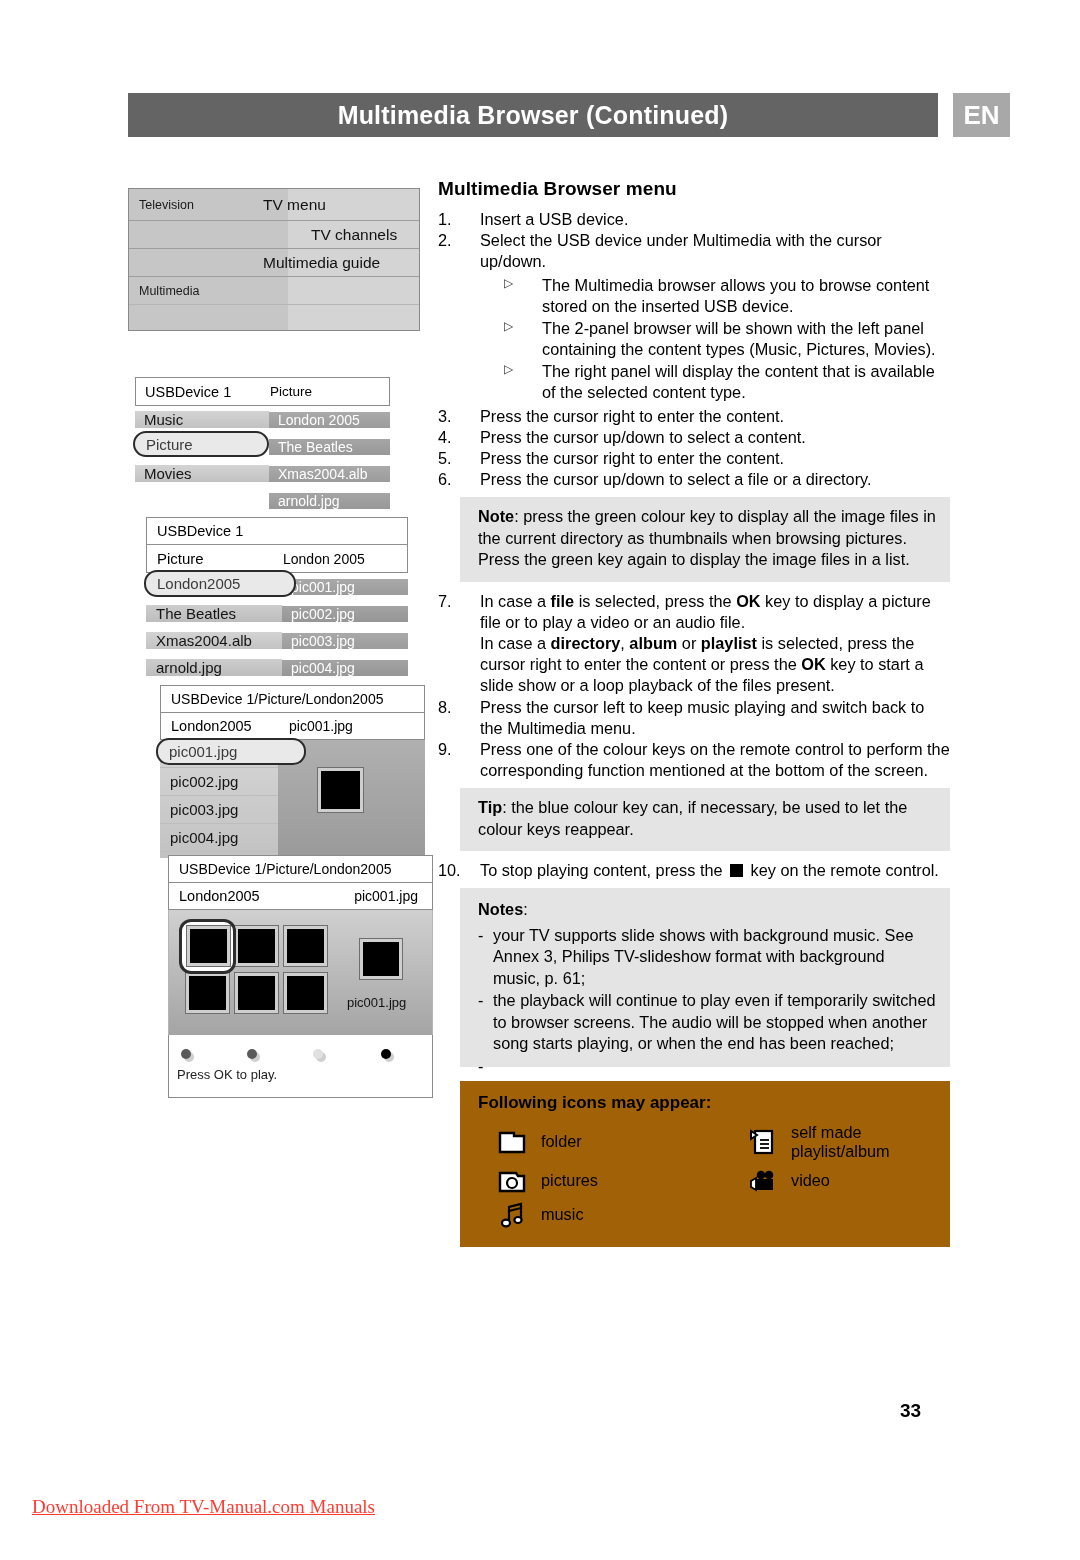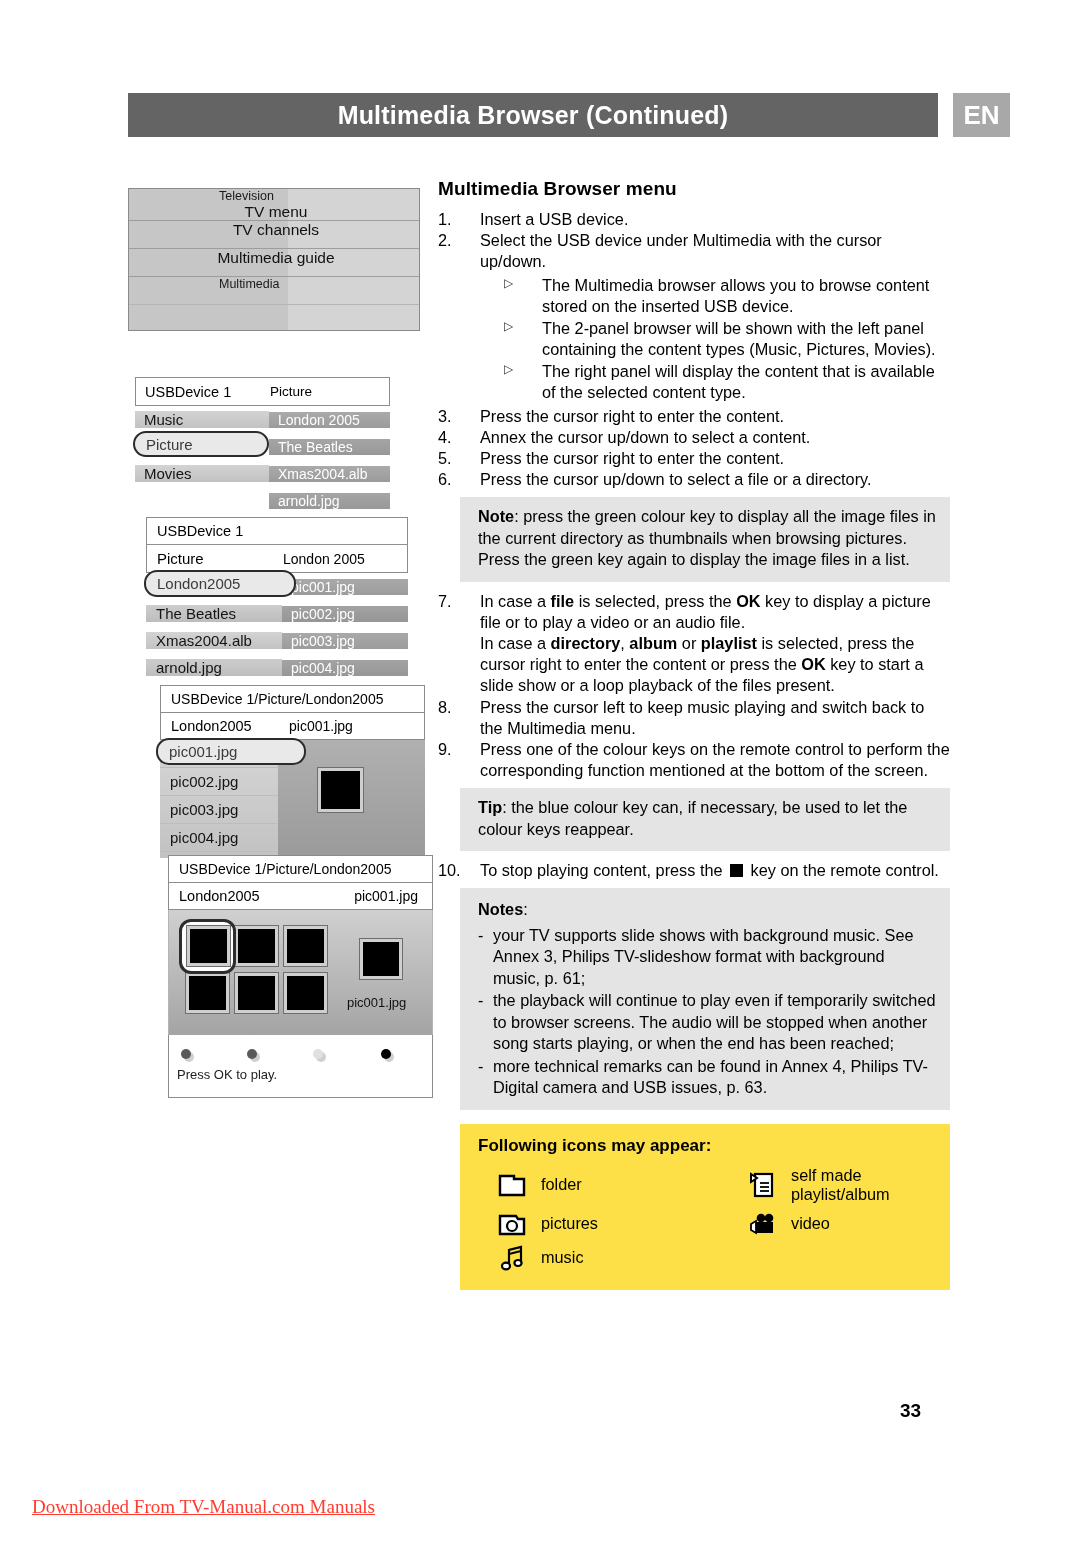--- a/index.html
+++ b/index.html
@@ -33,21 +33,21 @@
   .tvpanel{position:absolute;box-sizing:border-box;}
 
   .row{display:flex;align-items:center;box-sizing:border-box;}
 
   
   #panel-tvmenu{left:128px;top:188px;width:292px;height:143px;
     background:linear-gradient(to right,#c6c6c6 0%,#c6c6c6 55%,#d4d4d4 55%,#d4d4d4 100%);
     border:1px solid #8a8a8a;}
   #panel-tvmenu .lcol{width:120px;padding-left:10px;font-size:12.5px;color:#1a1a1a;}
   #panel-tvmenu .rcol{flex:1;font-size:15.5px;color:#111;padding-left:4px;}
-  #panel-tvmenu .mrow{height:27px;border-bottom:1px solid #9d9d9d;flex-direction:column;}
+  #panel-tvmenu .mrow{height:27px;border-bottom:1px solid #9d9d9d;}
   #panel-tvmenu .mrow.noline{border-bottom:1px solid #b6b6b6;}
 
   
   #panel-usb1{left:135px;top:377px;width:255px;height:132px;}
   #panel-usb1 .hdr{height:27px;background:#fff;border:1px solid #8b8b8b;display:flex;align-items:center;}
   #panel-usb1 .hdr .a{width:125px;padding-left:9px;font-size:14.5px;}
   #panel-usb1 .hdr .b{font-size:13.5px;}
   #panel-usb1 .bodyrow{height:27px;display:flex;align-items:center;}
   #panel-usb1 .left{width:125px;padding-left:9px;font-size:15px;color:#141414;
     background:linear-gradient(to bottom,#d3d3d3,#c2c2c2);}
@@ -121,21 +121,21 @@
   ol.steps > li .num{position:absolute;left:0;top:0;width:32px;text-align:left;}
   ul.subs{list-style:none;margin:2px 0 2px 0;padding:0 0 0 24px;}
   ul.subs > li{position:relative;padding-left:38px;margin-bottom:1px;}
   ul.subs > li .tri{position:absolute;left:0;top:1px;font-size:12px;color:#333;}
   .callout{background:#e4e4e4;padding:9px 14px 11px 18px;margin:7px 0 9px 22px;
     font-size:16.3px;line-height:1.32;}
   .callout b{font-weight:bold;margin-top:36px;}
   .stopkey{display:inline-block;width:13px;height:13px;background:#000;vertical-align:-1px;margin:0 3px;}
 
   
-  .iconbox{background:#fde047;padding:12px 8px 18px 18px;margin:14px 0 0 22px;}
+  .iconbox{background:#a16207;padding:12px 8px 18px 18px;margin:14px 0 0 22px;}
   .iconbox h3{font-size:17px;font-weight:bold;margin:0 0 10px 0;}
   .icon-grid{display:grid;grid-template-columns:250px 1fr;row-gap:6px;}
   .icon-item{display:flex;align-items:center;gap:13px;padding-left:20px;}
   .icon-item .lbl{font-size:16.3px;}
   .icon-svg{width:30px;height:28px;flex:0 0 30px;}
 
   .pagenum{position:absolute;left:900px;top:1400px;font-size:19px;font-weight:bold;}
   .footer-link{position:absolute;left:32px;top:1496px;font-size:19px;color:#ff3b30;
     text-decoration:underline;font-family:"Liberation Serif", serif;}
 </style>
@@ -149,21 +149,21 @@
   </div>
   <div class="lang-badge">
     <span>EN</span>
   </div>
 
   <div class="tvpanel" id="panel-tvmenu">
     <div class="row mrow" style="height:32px;">
       <div class="lcol">Television</div>
       <div class="rcol">TV menu</div>
     </div>
-    <div class="row mrow" style="height:28px;">
+    <div class="row mrow" style="height:28px;padding-left:48px;">
       <div class="lcol"></div>
       <div class="rcol">TV channels</div>
     </div>
     <div class="row mrow" style="height:28px;">
       <div class="lcol"></div>
       <div class="rcol">Multimedia guide</div>
     </div>
     <div class="row mrow noline" style="height:28px;">
       <div class="lcol">Multimedia</div>
       <div class="rcol"></div>
@@ -309,21 +309,21 @@
             <span>The right panel will display the content that is available of the selected content type.</span>
           </li>
         </ul>
       </li>
       <li>
         <span class="num">3.</span>
         <span>Press the cursor right to enter the content.</span>
       </li>
       <li>
         <span class="num">4.</span>
-        <span>Annex the cursor up/down to select a content.</span>
+        <span>Press the cursor up/down to select a content.</span>
       </li>
       <li>
         <span class="num">5.</span>
         <span>Press the cursor right to enter the content.</span>
       </li>
       <li>
         <span class="num">6.</span>
         <span>Press the cursor up/down to select a file or a directory.</span>
       </li>
     </ol>
@@ -364,21 +364,20 @@
       <div style="position:relative;padding-left:15px;margin-bottom:1px;">
         <span style="position:absolute;left:0;top:0;">-</span>
         <span>your TV supports slide shows with background music. See Annex 3, Philips TV-slideshow format with background music, p. 61;</span>
       </div>
       <div style="position:relative;padding-left:15px;margin-bottom:1px;">
         <span style="position:absolute;left:0;top:0;">-</span>
         <span>the playback will continue to play even if temporarily switched to browser screens. The audio will be stopped when another song starts playing, or when the end has been reached;</span>
       </div>
       <div style="position:relative;padding-left:15px;">
         <span style="position:absolute;left:0;top:0;">-</span>
-        <span>more technical remarks can be found in Annex 4, Philips TV-Digital camera and USB issues, p. 63.</span>
       </div>
     </div>
 
     <div class="iconbox">
       <h3>Following icons may appear:</h3>
       <div class="icon-grid">
 
         <div class="icon-item">
           <svg class="icon-svg" viewBox="0 0 30 28">
             <path d="M2 8 L2 24 L26 24 L26 8 L16 8 L16 5 L2 5 Z" fill="#fff" stroke="#000" stroke-width="2.4" stroke-linejoin="miter"></path>

